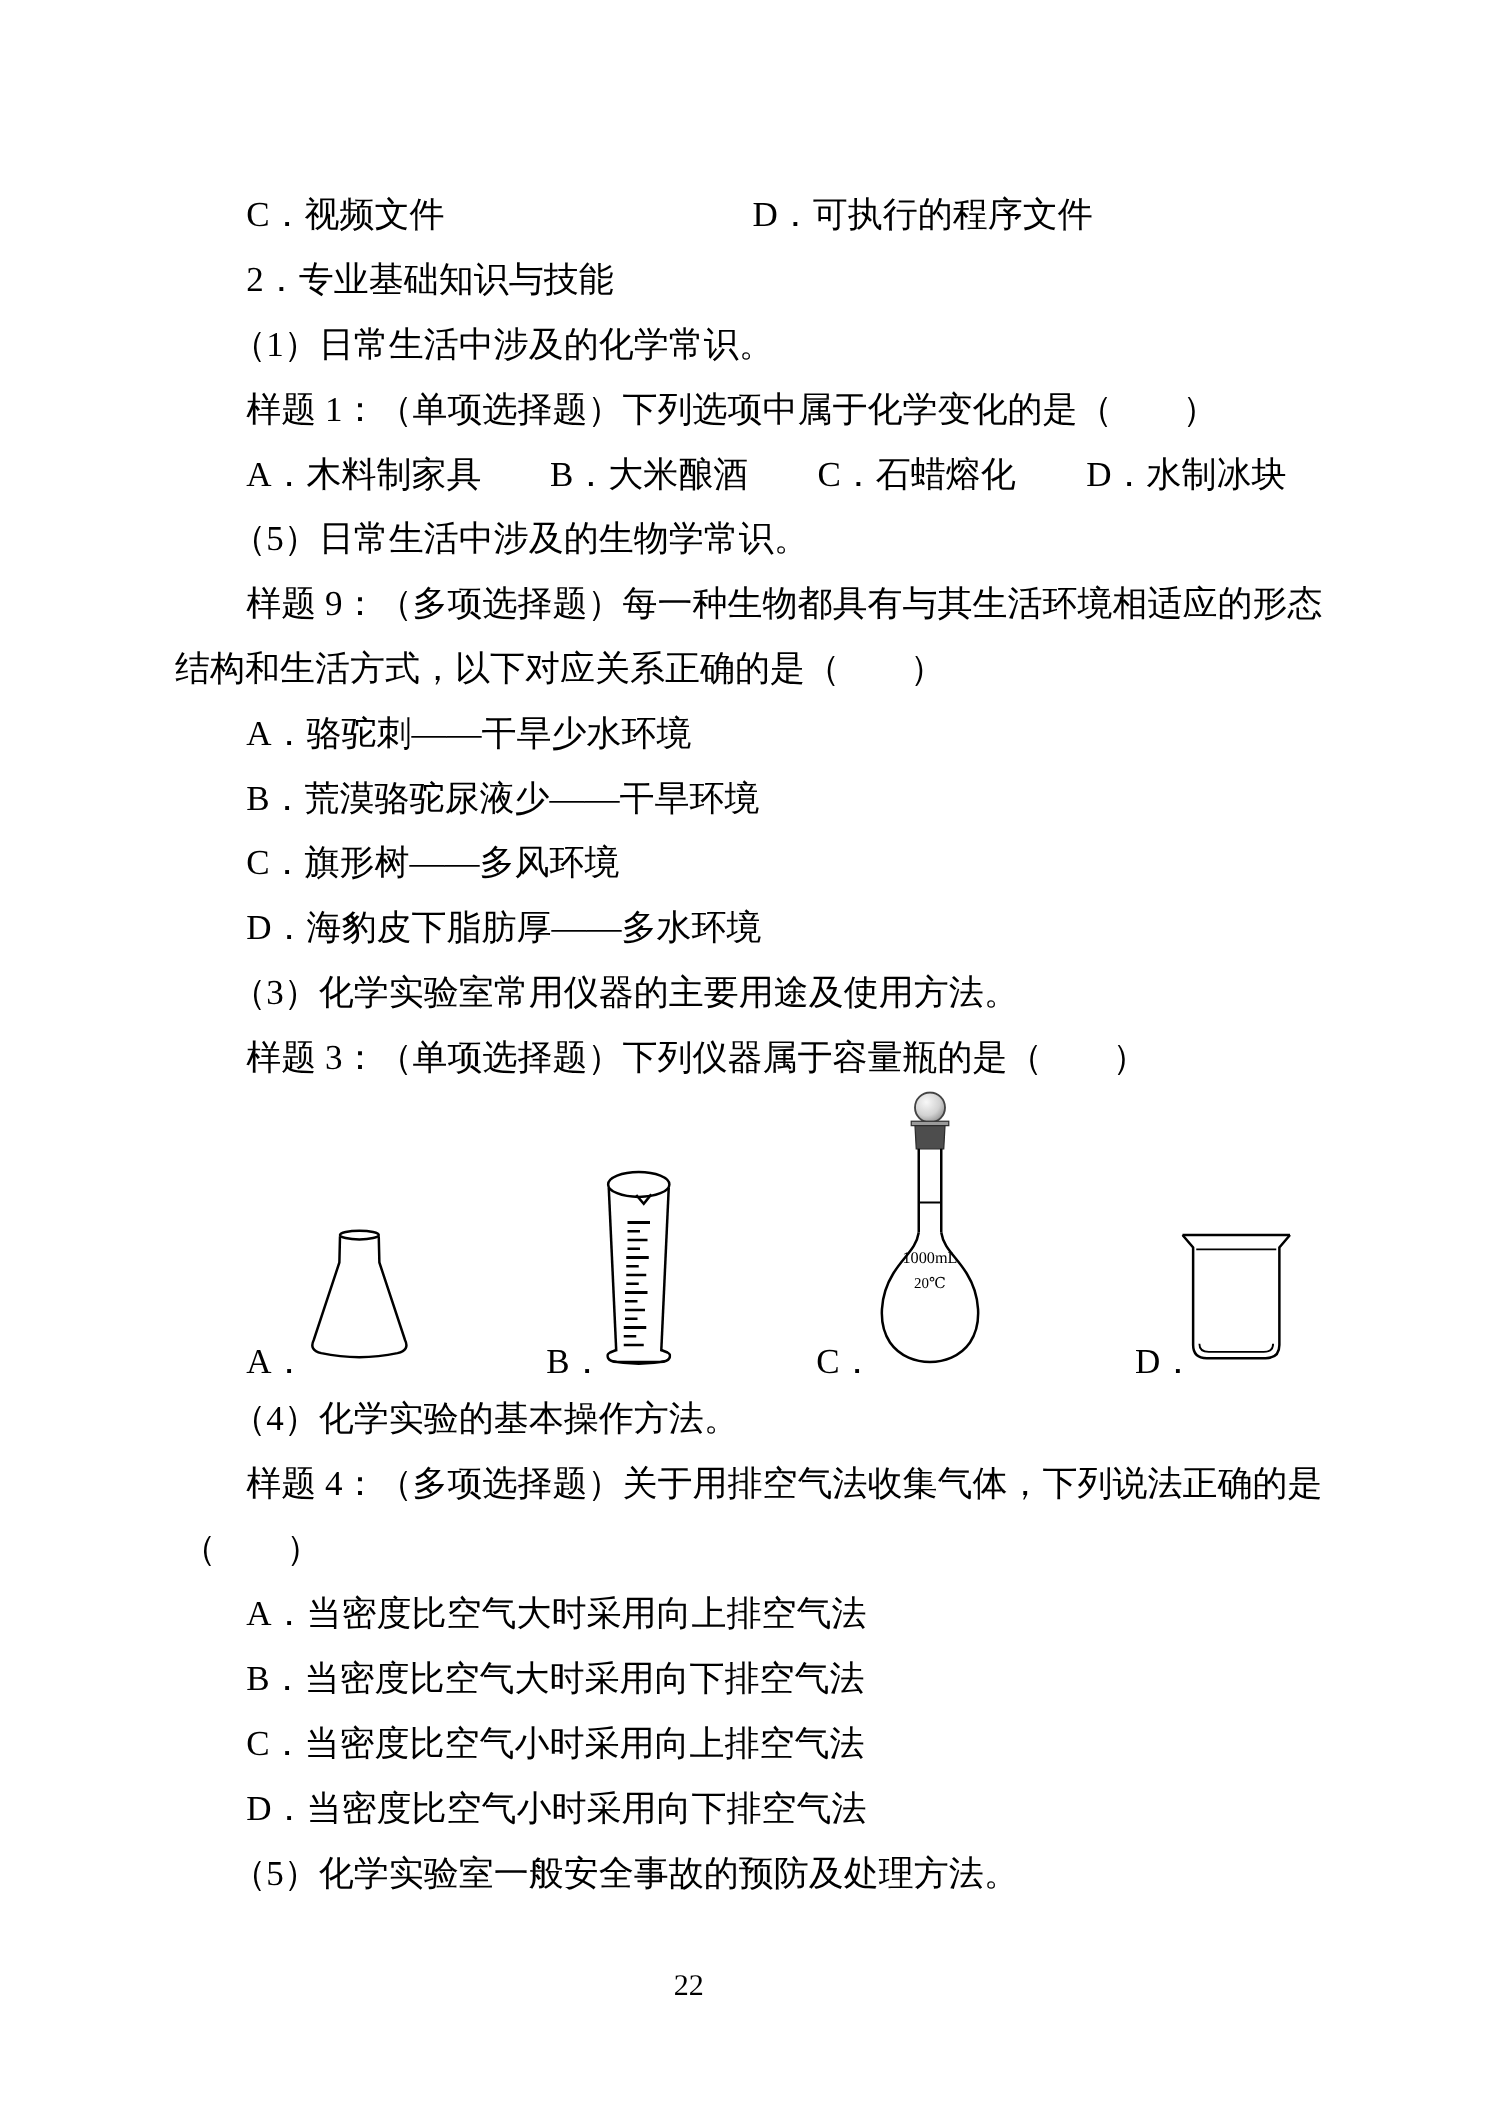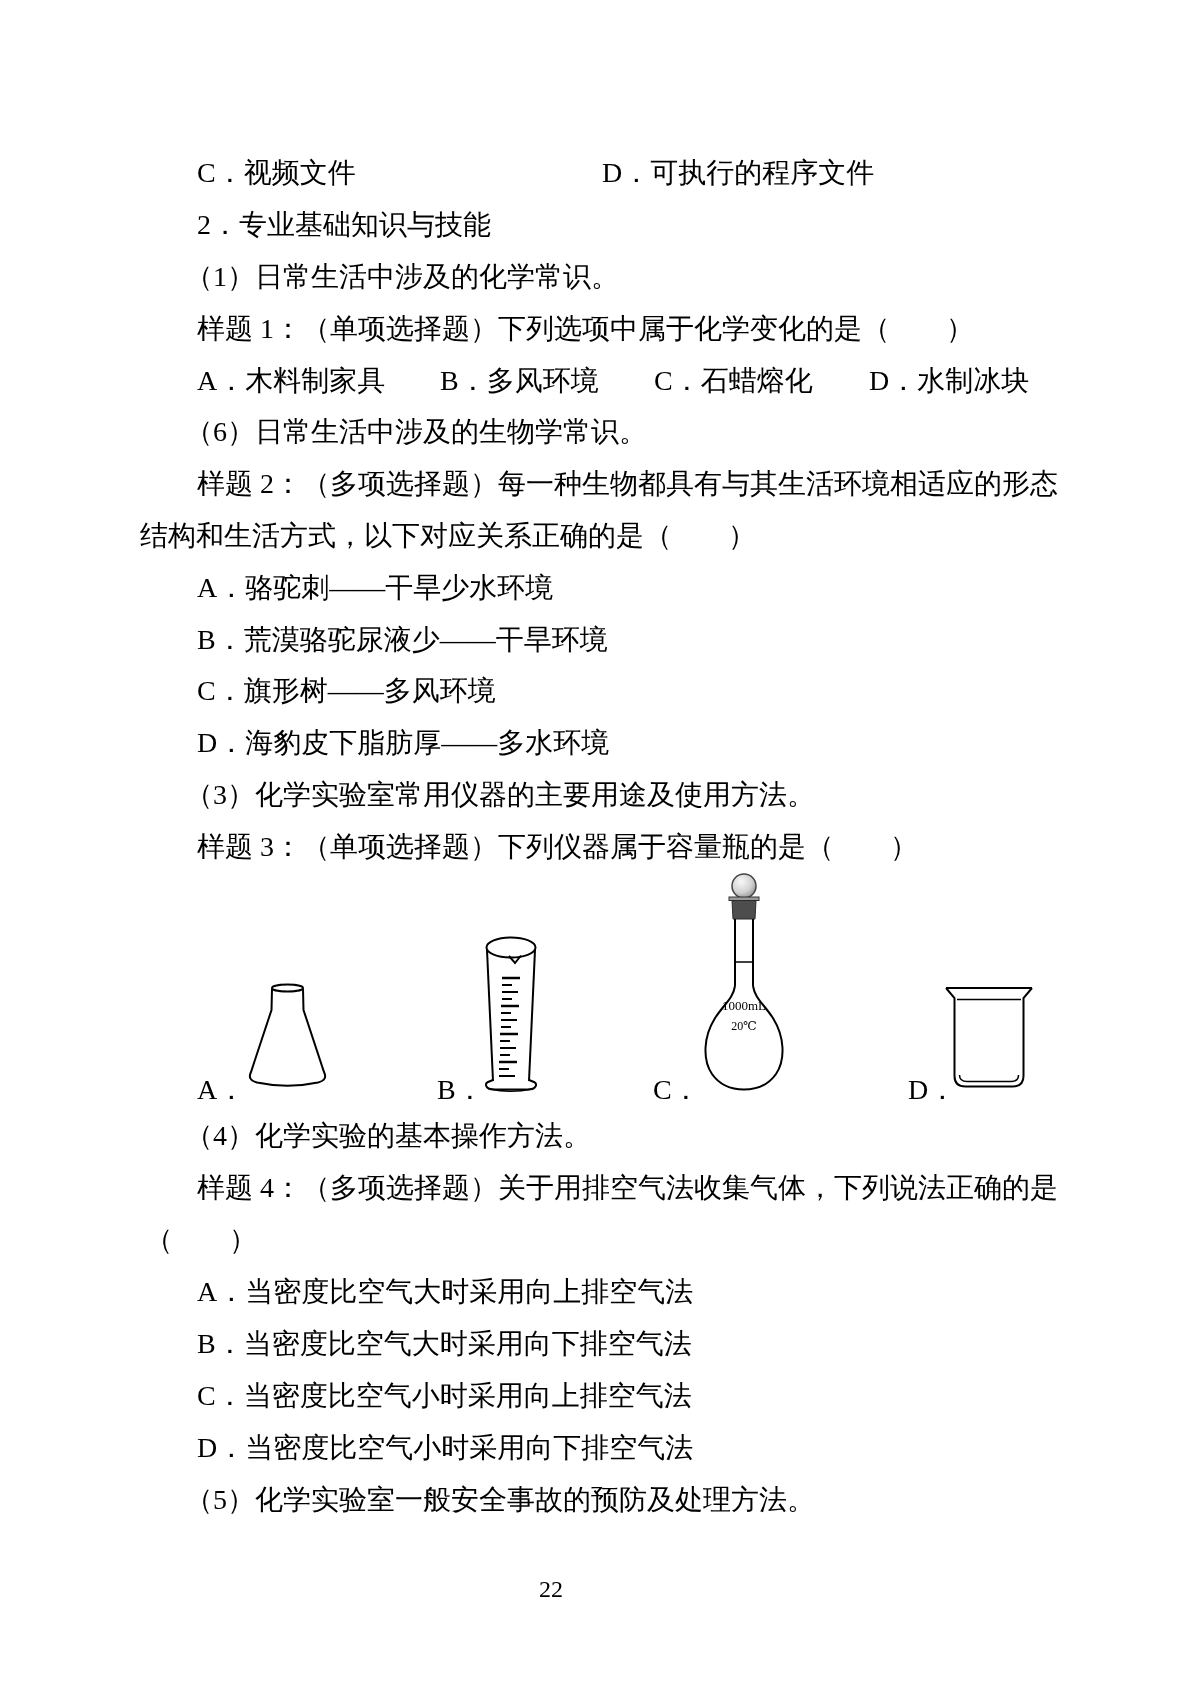--- a/index.html
+++ b/index.html
@@ -42,28 +42,28 @@
     </div>
 
     <div class="line ind2" style="top:199px;">2．专业基础知识与技能</div>
 
     <div class="line indp" style="top:251px;">（1）日常生活中涉及的化学常识。</div>
 
     <div class="line ind2" style="top:303px;">样题 1：（单项选择题）下列选项中属于化学变化的是（　　）</div>
 
     <div class="line" style="top:355px;">
       <span class="optspan" style="left:57px;">A．木料制家具</span>
-      <span class="optspan" style="left:300px;">B．多风环境</span>
+      <span class="optspan" style="left:300px;">B．大米酿酒</span>
       <span class="optspan" style="left:729px;">D．水制冰块</span>
       <span class="optspan" style="left:514px;">C．石蜡熔化</span>
     </div>
 
-    <div class="line indp" style="top:406px;">（6）日常生活中涉及的生物学常识。</div>
+    <div class="line indp" style="top:406px;">（5）日常生活中涉及的生物学常识。</div>
 
-    <div class="line ind2" style="top:458px;">样题 2：（多项选择题）每一种生物都具有与其生活环境相适应的形态</div>
+    <div class="line ind2" style="top:458px;">样题 9：（多项选择题）每一种生物都具有与其生活环境相适应的形态</div>
 
     <div class="line" style="top:510px;">结构和生活方式，以下对应关系正确的是（　　）</div>
 
     <div class="line ind2" style="top:562px;">A．骆驼刺——干旱少水环境</div>
     <div class="line ind2" style="top:614px;">B．荒漠骆驼尿液少——干旱环境</div>
     <div class="line ind2" style="top:665px;">C．旗形树——多风环境</div>
     <div class="line ind2" style="top:717px;">D．海豹皮下脂肪厚——多水环境</div>
 
     <div class="line indp" style="top:769px;">（3）化学实验室常用仪器的主要用途及使用方法。</div>
 

